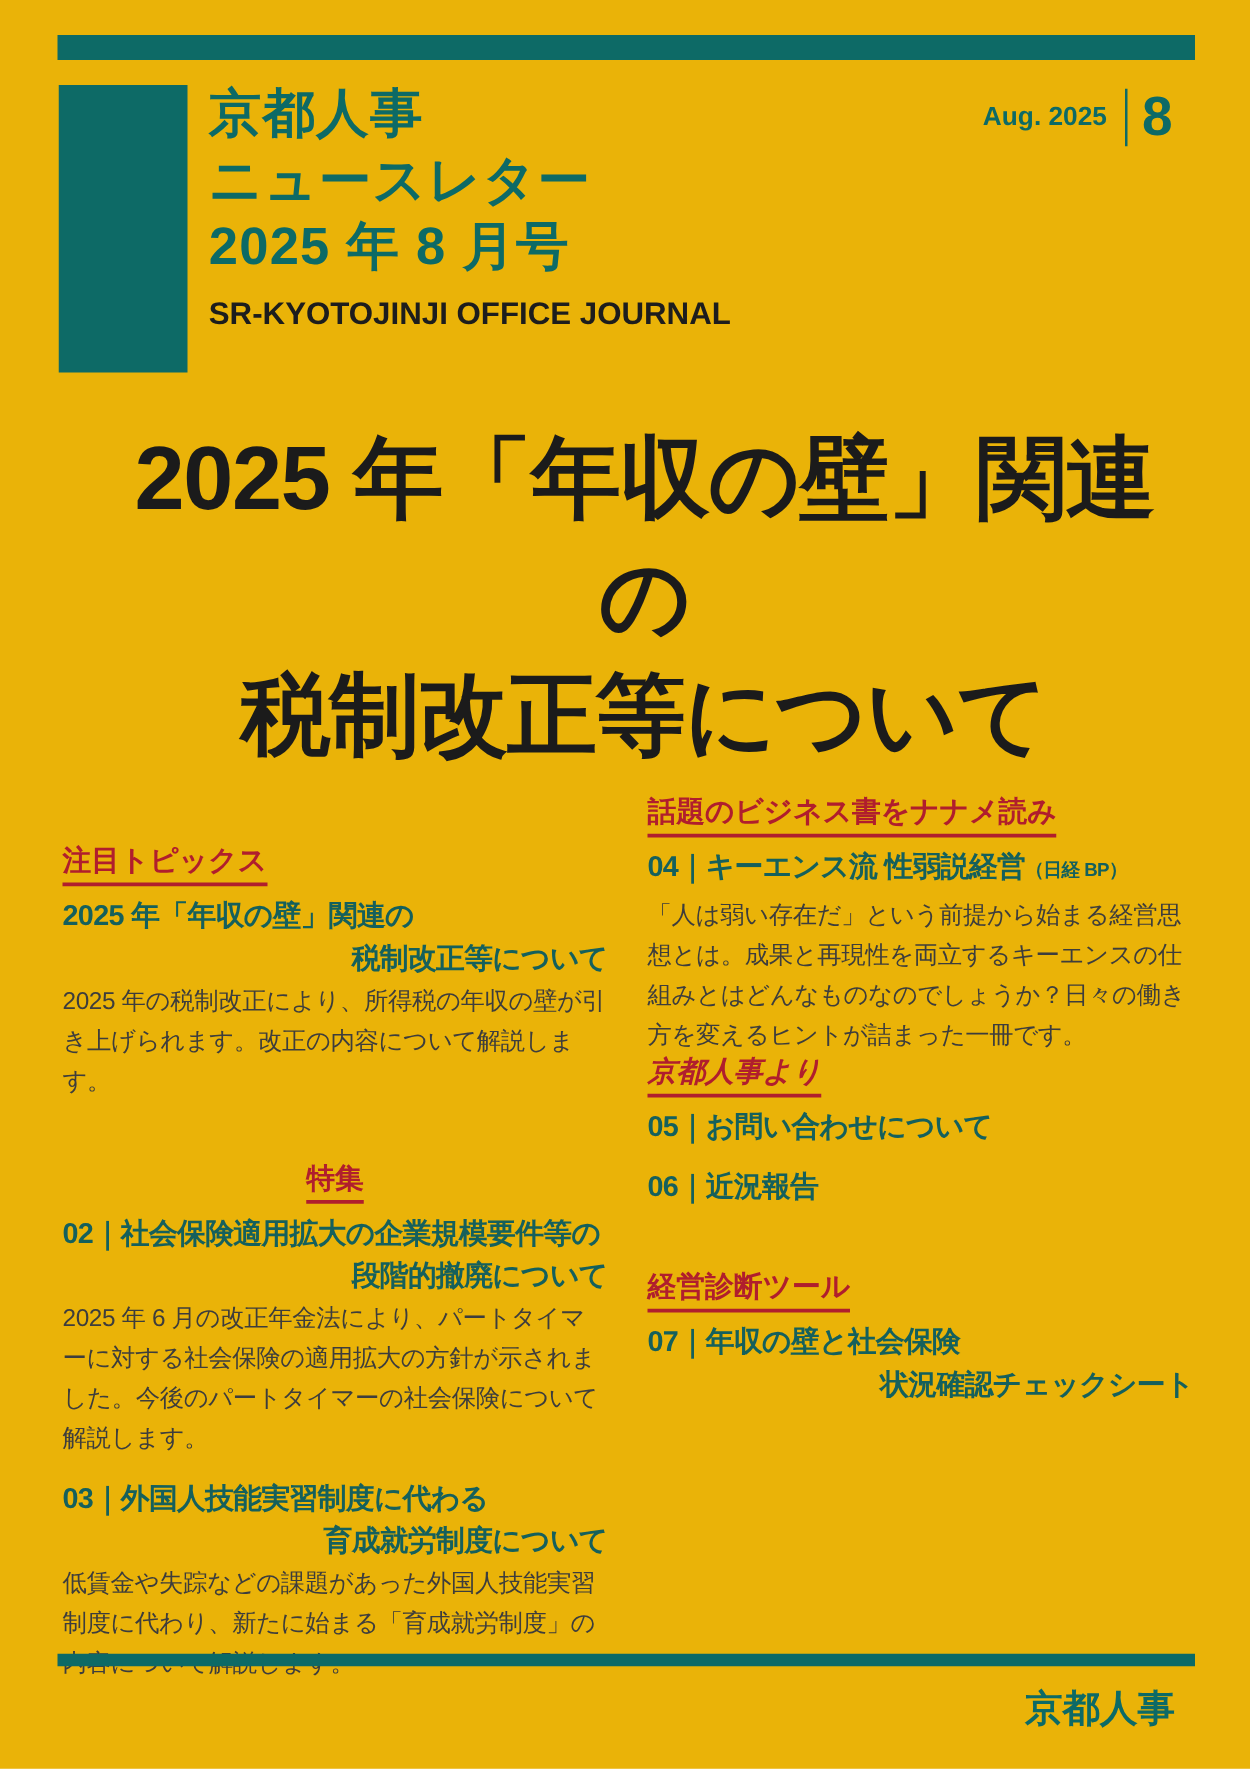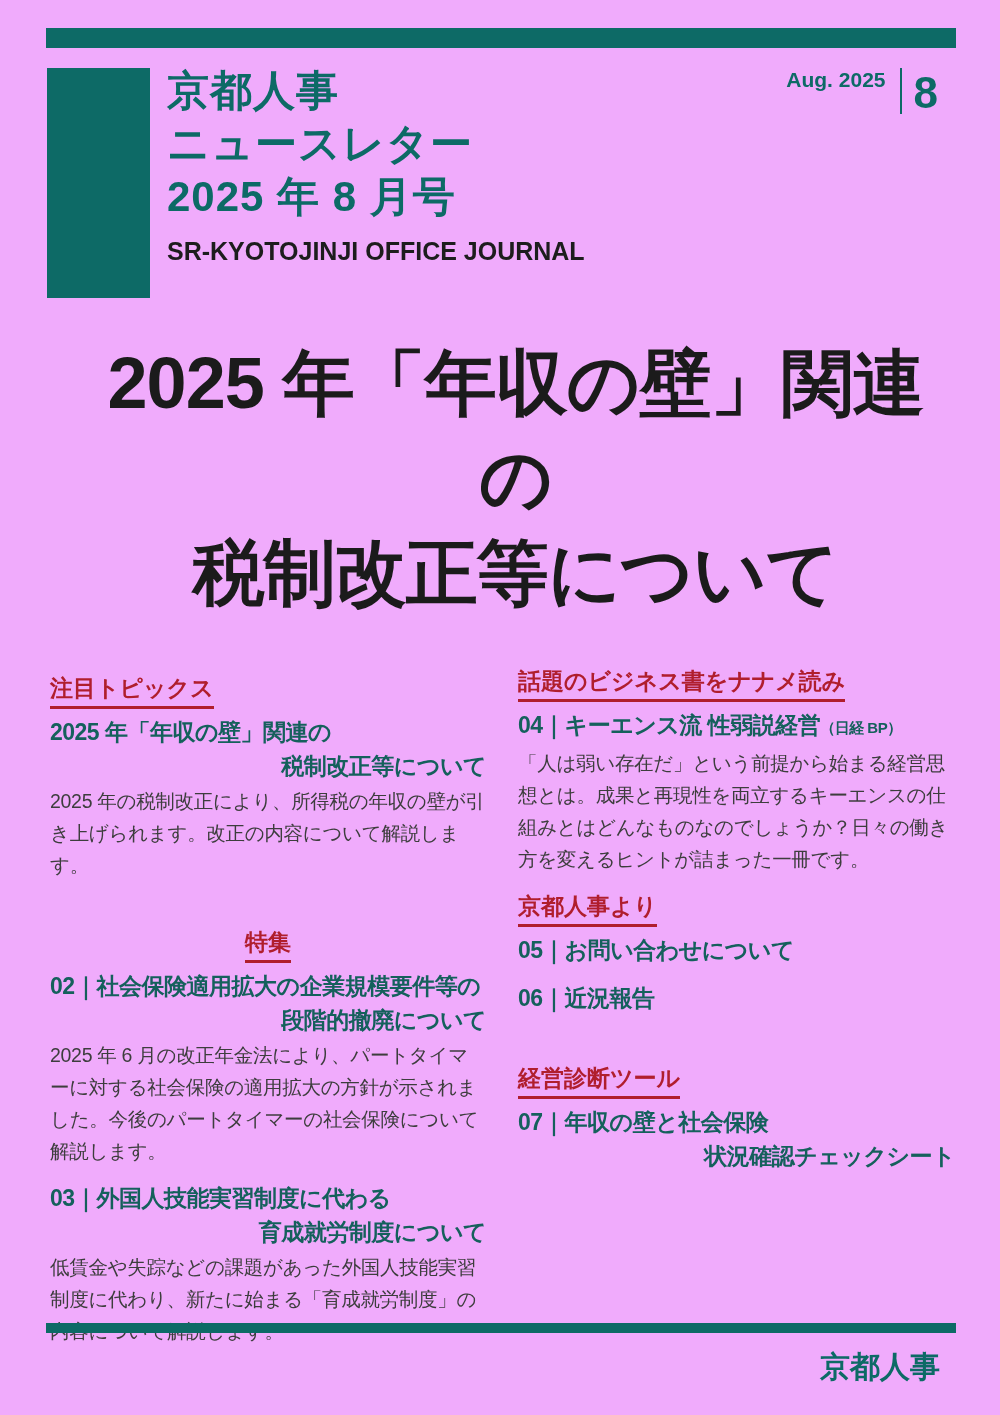--- a/index.html
+++ b/index.html
@@ -1,57 +1,57 @@
 <!DOCTYPE html>
 <html><head>
 <meta charset="utf-8">
 <style>
   html,body{margin:0;padding:0;background:#ffffff;}
   body{
     width:1000px;height:1415px;position:relative;overflow:hidden;
     font-family:"Liberation Sans","DejaVu Sans",sans-serif;
     -webkit-font-smoothing:antialiased;
   }
-  .page{position:absolute;inset:0;background:#f0abfc;}
+  .page{position:absolute;inset:0;background:#eab308;}
 
   
   .top-bar{position:absolute;left:46px;top:28px;width:910px;height:20px;background:#0d6a66;}
   .bottom-bar{position:absolute;left:46px;top:1323px;width:910px;height:10px;background:#0d6a66;}
 
   
   .brand-square{position:absolute;left:47px;top:68px;width:103px;height:230px;background:#0d6a66;}
   .brand-block{position:absolute;left:167px;top:64px;}
   .brand-line{font-size:42px;line-height:53px;font-weight:bold;color:#0d6a66;letter-spacing:1px;white-space:nowrap;}
   .journal-subtitle{margin-top:14px;font-size:25px;line-height:28px;font-weight:bold;color:#1d1d1d;white-space:nowrap;}
-  .issue-block{position:absolute;top:68px;right:62px;height:52px;display:flex;}
+  .issue-block{position:absolute;top:68px;right:62px;height:52px;display:flex;align-items:center;}
   .issue-month{font-size:21px;font-weight:bold;color:#0d6a66;margin-right:14px;white-space:nowrap;}
   .issue-divider{width:2px;height:46px;background:#0d6a66;}
   .issue-number{font-size:44px;font-weight:bold;color:#0d6a66;margin-left:12px;}
 
   
   .main-title{position:absolute;left:0;top:336px;width:1000px;text-align:center;
     font-weight:bold;color:#1b1b1b;font-size:72px;line-height:95px;letter-spacing:-1px;}
   .main-title div{white-space:nowrap;padding-left:31px;}
 
   
   .col{position:absolute;}
   .col-left{left:50px;top:675px;width:436px;}
-  .col-right{left:518px;top:668px;width:437px;}
+  .col-right{left:518px;top:636px;width:437px;}
 
   .sec-heading{font-size:23px;line-height:26px;font-weight:bold;color:#b01e2d;}
   .sec-heading span{display:inline-block;padding-bottom:5px;border-bottom:3px solid #b01e2d;white-space:nowrap;}
   .sec-heading{margin:0 0 6px 0;}
 
   .item-title{font-size:23px;line-height:34px;font-weight:bold;color:#15605c;letter-spacing:-0.5px;}
   .item-title-r{text-align:right;}
   .title-suffix{font-size:15px;letter-spacing:-0.5px;}
   .item-body{margin-top:2px;font-size:19.5px;line-height:32px;color:#3d3d3d;letter-spacing:-0.3px;text-align:left;}
 
   .mt-48{margin-top:48px;text-align:center;}
-  .mt-18{margin-top:18px;}
+  .mt-18{font-style:italic;}
   .mt-14{margin-top:14px;}
   .mt-50{margin-top:50px;}
 
   
   .footer-brand{position:absolute;top:1347px;right:60px;font-size:30px;font-weight:bold;color:#0d6a66;white-space:nowrap;}
 </style>
 </head>
 <body>
 
 <div class="page">

